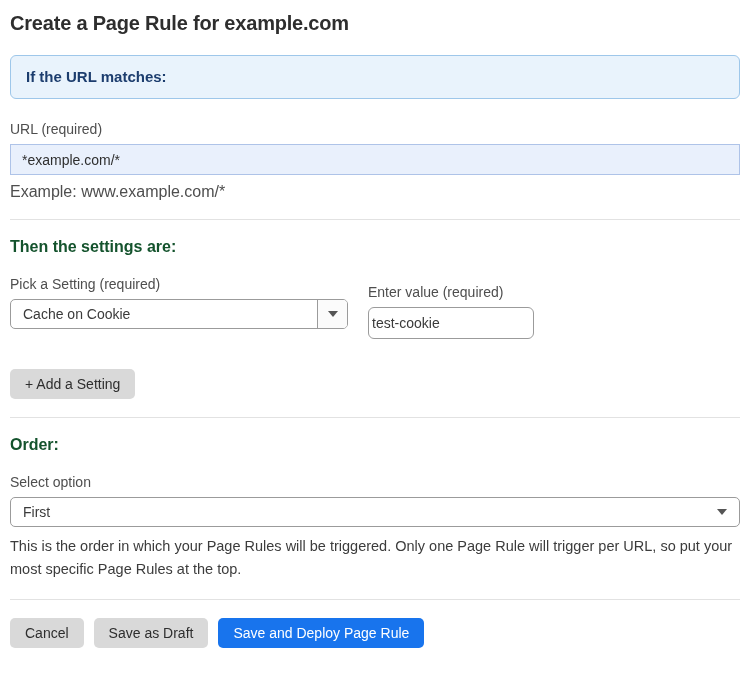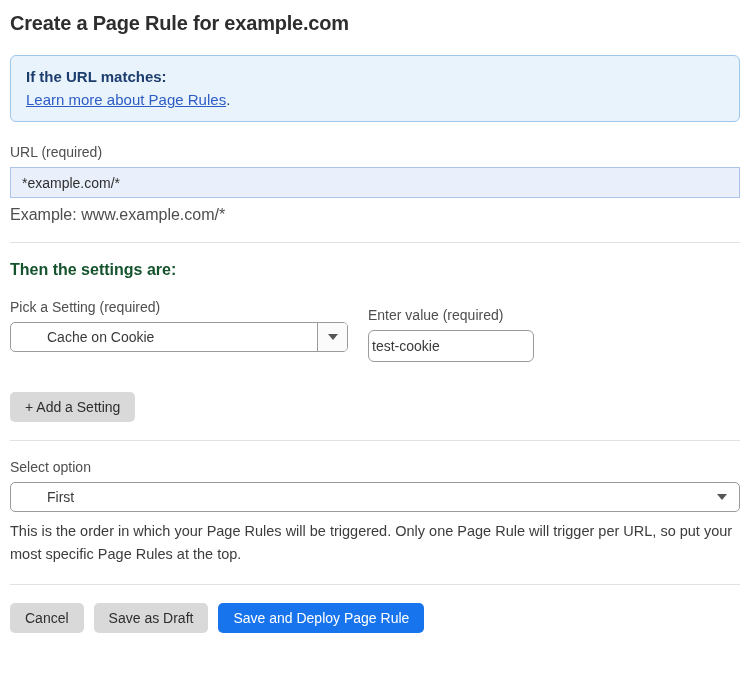--- a/index.html
+++ b/index.html
@@ -85,21 +85,20 @@
 
   .dropdown {
     display: flex;
     align-items: center;
     justify-content: space-between;
     background: #ffffff;
     border: 1px solid #9b9b9b;
     border-radius: 5px;
     height: 30px;
     cursor: pointer;
-    padding-left: 24px;
   }
   .dropdown-value {
     padding-left: 12px;
     font-size: 14px;
     color: #3a3a3a;
     white-space: nowrap;
   }
   .dropdown-arrow-box {
     width: 30px;
     align-self: stretch;
@@ -161,21 +160,20 @@
 </style>
 </head>
 <body>
 
 <div class="page">
 
   <h1>Create a Page Rule for example.com</h1>
 
   <div class="info-box">
     <div class="info-heading">If the URL matches:</div>
-    <div class="info-link-line"><a class="info-link">Learn more about Page Rules</a><span class="info-period">.</span></div>
   </div>
 
   <div class="field-label">URL (required)</div>
   <input class="url-input" type="text" value="*example.com/*" style="">
   <div class="field-helper">Example: www.example.com/*</div>
 
   <hr class="divider">
 
   <h2>Then the settings are:</h2>
 
@@ -192,20 +190,21 @@
     <div class="value-col">
       <div class="field-label">Enter value (required)</div>
       <input class="value-input" type="text" value="test-cookie" style="">
     </div>
   </div>
 
   <button class="btn gray add-setting">+ Add a Setting</button>
 
   <hr class="divider">
 
+  <h2>Order:</h2>
 
   <div class="field-label">Select option</div>
   <div class="dropdown">
     <span class="dropdown-value">First</span>
     <span class="order-arrow">
         <span class="arrow-down"></span>
       </span>
   </div>
   <p class="order-helper">This is the order in which your Page Rules will be triggered. Only one Page Rule will trigger per URL, so put your most specific Page Rules at the top.</p>
 

